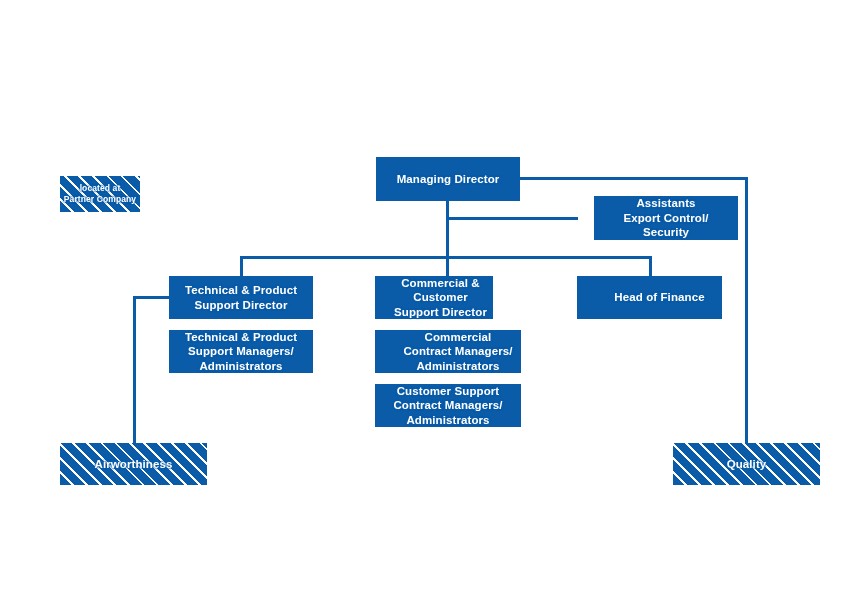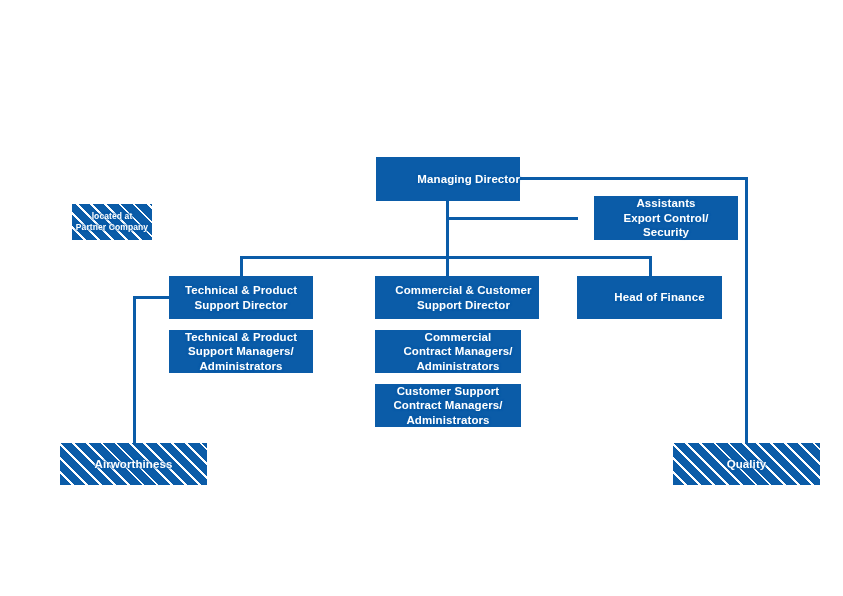--- a/index.html
+++ b/index.html
@@ -79,41 +79,41 @@
 
   <div class="connector v" style="left:240px; top:256px; height:21px;"></div>
 
   <div class="connector v" style="left:446px; top:256px; height:21px;"></div>
 
   <div class="connector v" style="left:649px; top:256px; height:21px;"></div>
 
   <div class="connector h" style="left:133px; top:296px; width:37px;"></div>
   <div class="connector v" style="left:133px; top:296px; height:150px;"></div>
 
-  <div class="node hatched legend" style="left:72px; top:176px; width:80px; height:36px;margin-top:28px;">
+  <div class="node hatched legend" style="left:60px; top:176px; width:80px; height:36px;">
     <span class="node-label">located at
 Partner Company</span>
   </div>
 
-  <div class="node" style="left:376px; top:157px; width:144px; height:44px;justify-content:flex-end;">
+  <div class="node" style="left:376px; top:157px; width:144px; height:44px;">
     <span class="node-label">Managing Director</span>
   </div>
 
   <div class="node" style="left:578px; top:196px; width:144px; height:44px;margin-left:16px;">
     <span class="node-label">Assistants
 Export Control/
 Security</span>
   </div>
 
   <div class="node" style="left:169px; top:276px; width:144px; height:43px;">
     <span class="node-label">Technical &amp; Product
 Support Director</span>
   </div>
 
-  <div class="node" style="left:375px; top:276px; width:164px; height:43px;padding-left:13px;">
+  <div class="node" style="left:375px; top:276px; width:118px; height:43px;padding-left:13px;">
     <span class="node-label">Commercial &amp; Customer
 Support Director</span>
   </div>
 
   <div class="node" style="left:577px; top:276px; width:145px; height:43px;padding-left:20px;">
     <span class="node-label">Head of Finance</span>
   </div>
 
   <div class="node" style="left:169px; top:330px; width:144px; height:43px;">
     <span class="node-label">Technical &amp; Product

